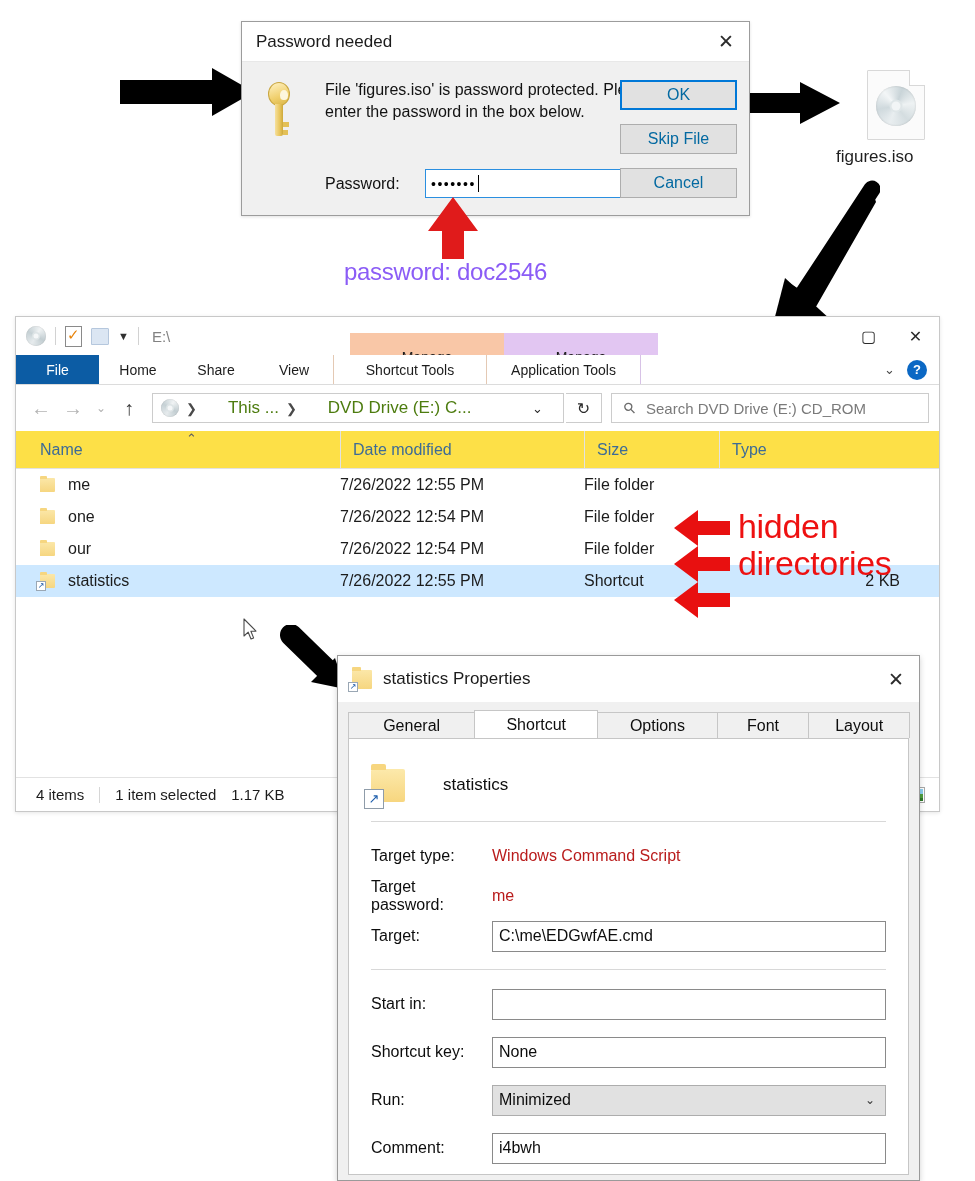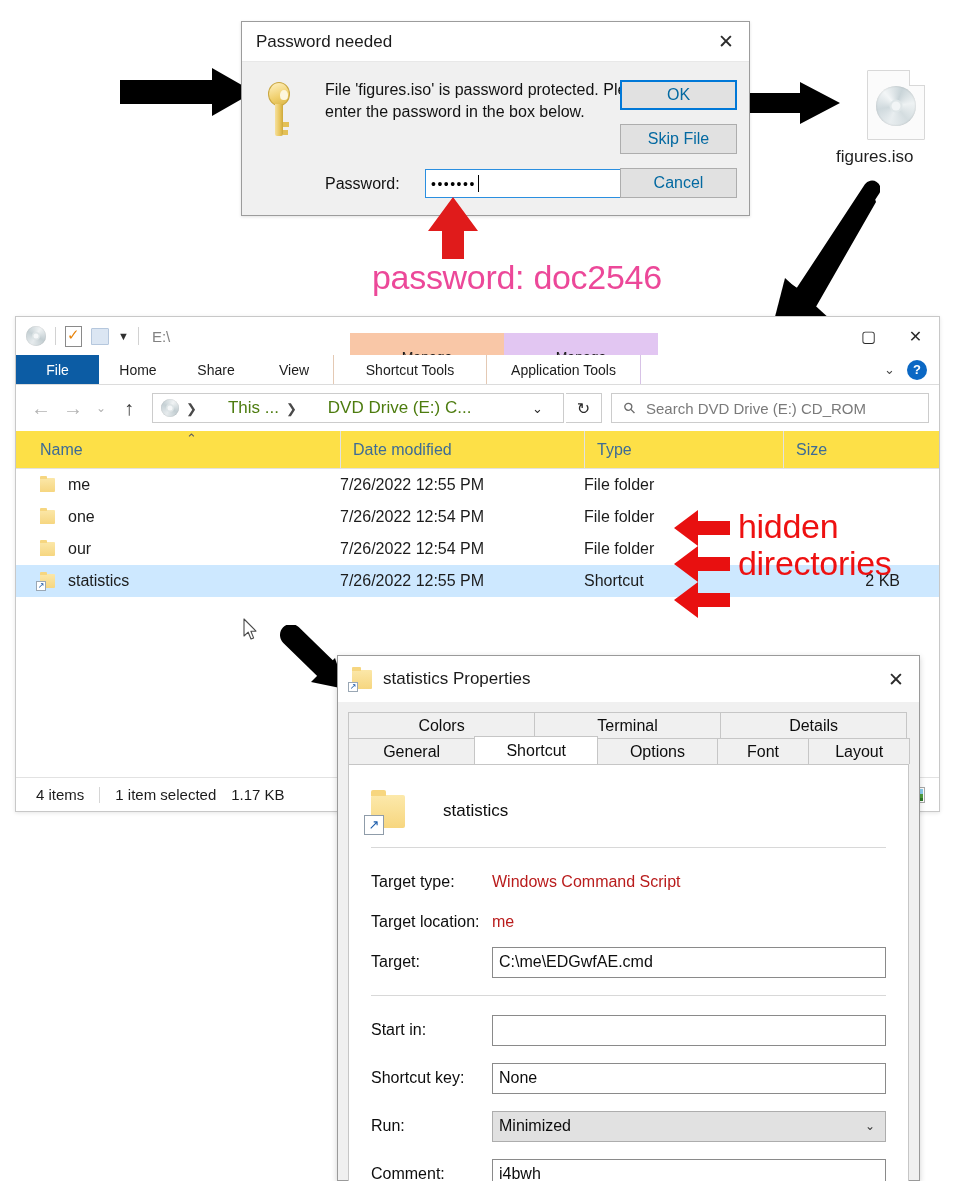--- a/index.html
+++ b/index.html
@@ -128,22 +128,22 @@
   .pw-btn {
     width: 117px; height: 30px; margin-bottom: 14px;
     background: #e1e1e1; border: 1px solid #adadad;
     display: flex; align-items: center; justify-content: center;
     font-size: 16px; color: #0369a1;
   }
   .pw-btn.primary { border: 2px solid #0078d7; background: #e1e1e1; }
 
   
   #pw-annot {
-    position: absolute; left: 372px; top: 258px;
-    font-size: 34px; color: #ec4899; letter-spacing: -0.3px;
+    position: absolute; left: 344px; top: 258px;
+    font-size: 24px; color: #8b5cf6; letter-spacing: -0.3px;
   }
   #hidden-annot {
     position: absolute; left: 738px; top: 508px;
     font-size: 34px; color: #ee1111; line-height: 1.08; letter-spacing: -0.3px;
   }
 
   
   #explorer {
     position: absolute; left: 15px; top: 316px; width: 925px; height: 496px;
     background: #ffffff; border: 1px solid #c8c8c8;
@@ -482,22 +482,22 @@
         <span class="search-ph">Search DVD Drive (E:) CD_ROM</span>
       </div>
     </div>
 
     <div class="ex-colhdr">
       <div class="colh" style="width:324px;">
         <span>Name</span>
         <span class="sortmark">⌃</span>
       </div>
       <div class="colh" style="width:244px;">Date modified</div>
+      <div class="colh" style="width:135px;">Size</div>
       <div class="colh" style="width:199px;">Type</div>
-      <div class="colh" style="width:135px;">Size</div>
     </div>
 
     <div class="ex-rows">
 
       <div class="exrow">
         <div class="cell c-name">
           <span class="fold-ico"></span>
           <span>me</span>
         </div>
         <div class="cell c-date">7/26/2022 12:55 PM</div>
@@ -576,25 +576,20 @@
   <div id="props-dialog">
     <div class="pr-titlebar">
       <div class="pr-icon">
         <span class="sc-badge">↗</span>
       </div>
       <div class="pr-title">statistics Properties</div>
       <div class="pr-close">✕</div>
     </div>
 
     <div class="pr-tabs">
-      <div class="pr-tabrow row1">
-        <div class="pr-tab">Colors</div>
-        <div class="pr-tab">Terminal</div>
-        <div class="pr-tab">Details</div>
-      </div>
       <div class="pr-tabrow row2">
         <div class="pr-tab">General</div>
         <div class="pr-tab active">Shortcut</div>
         <div class="pr-tab">Options</div>
         <div class="pr-tab">Font</div>
         <div class="pr-tab">Layout</div>
       </div>
     </div>
 
     <div class="pr-page">
@@ -605,21 +600,21 @@
         <div class="pr-bigname">statistics</div>
       </div>
       <div class="pr-hr"></div>
 
       <div class="pr-field">
         <div class="pr-flabel">Target type:</div>
         <div class="pr-fvalue">Windows Command Script</div>
       </div>
 
       <div class="pr-field">
-        <div class="pr-flabel">Target location:</div>
+        <div class="pr-flabel">Target password:</div>
         <div class="pr-fvalue">me</div>
       </div>
 
       <div class="pr-field">
         <div class="pr-flabel">Target:</div>
         <div class="pr-input">C:\me\EDGwfAE.cmd</div>
       </div>
 
       <div class="pr-hr" style="margin:13px 0 14px 0;"></div>
 

